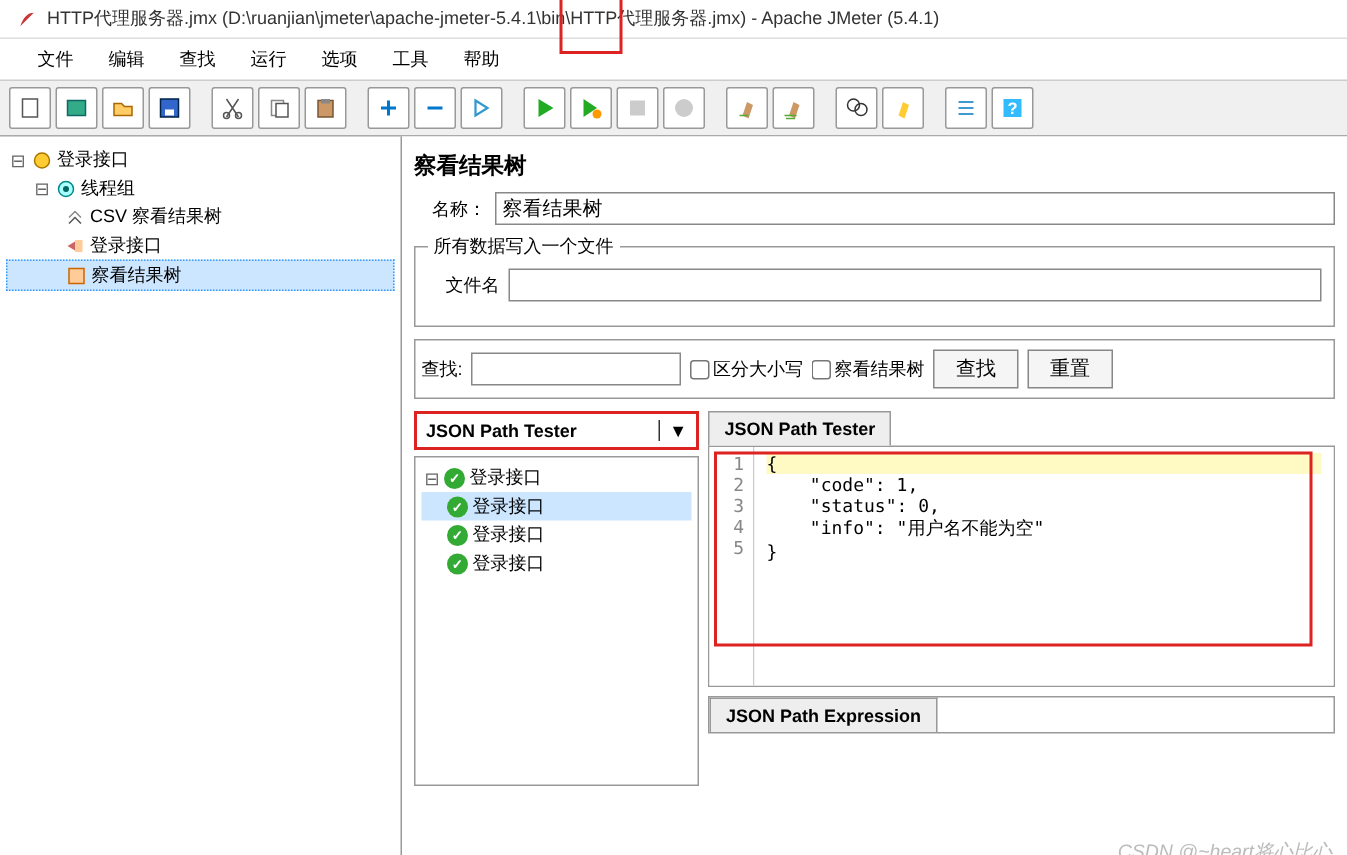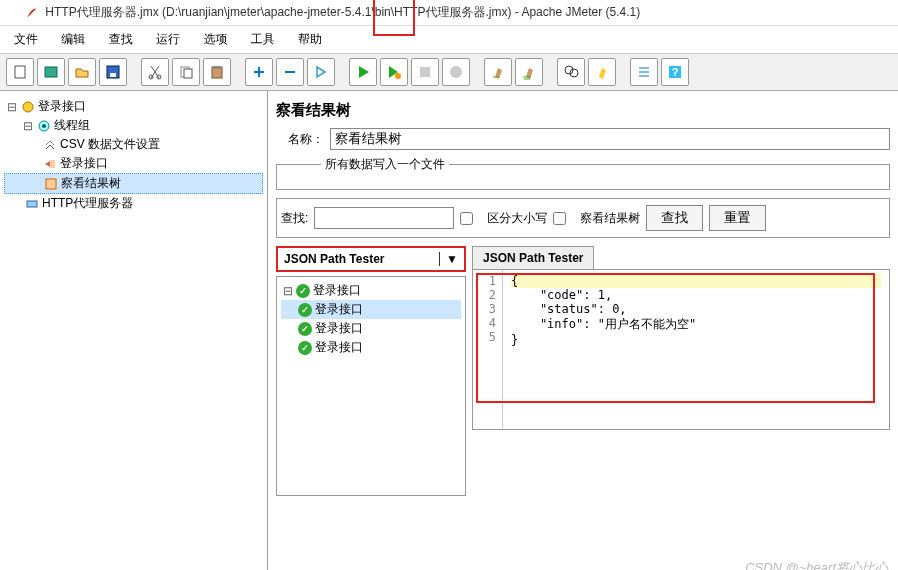--- a/index.html
+++ b/index.html
@@ -1,42 +1,42 @@
 <!DOCTYPE html>
 <html><head>
 <meta charset="utf-8">
 <style>
 * { box-sizing: border-box; margin: 0; padding: 0; }
 body { font-family: "Microsoft YaHei", Arial, sans-serif; font-size: 12px; background: #fff; overflow: hidden; width: 898px; height: 570px; }
-.titlebar { padding: 4px 26px; font-size: 12px; color: #333; border-bottom: 1px solid #ddd; }
+.titlebar { padding: 4px 12px; font-size: 12px; color: #333; border-bottom: 1px solid #ddd; }
 .titlebar .feather { display: inline-block; width: 12px; height: 12px; vertical-align: middle; margin-right: 4px; }
-.menubar { padding: 2px 4px; border-bottom: 1px solid #ccc; }
+.menubar { padding: 2px 15px; border-bottom: 1px solid #ccc; }
 .menubar span { display: inline-block; padding: 3px 10px; cursor: pointer; }
 .toolbar { padding: 4px 6px; border-bottom: 1px solid #aaa; display: flex; align-items: center; gap: 3px; background: #f0f0f0; }
 .tbtn { width: 28px; height: 28px; border: 1px solid #999; border-radius: 2px; background: #fff; display: flex; align-items: center; justify-content: center; cursor: pointer; }
 .tsep { width: 8px; }
 .main { display: flex; height: calc(570px - 78px); }
 .tree { width: 268px; border-right: 1px solid #999; padding: 6px 4px; overflow: auto; }
 .tree-item { display: flex; align-items: center; padding: 1px 2px; white-space: nowrap; cursor: pointer; }
 .tree-item .toggle { width: 12px; text-align: center; color: #666; }
 .tree-item .ticon { width: 16px; height: 16px; display: inline-flex; align-items: center; justify-content: center; margin: 0 2px; }
 .tree-item.selected { background: #cce6ff; border: 1px dotted #3399ff; }
 .indent1 { padding-left: 18px; }
 .indent2 { padding-left: 36px; }
 .right { flex: 1; padding: 6px 8px; overflow: auto; background: #fff; position: relative; }
 .panel-title { font-size: 15px; font-weight: bold; padding: 4px 0 8px 0; }
 .form-row { display: flex; align-items: center; margin-bottom: 6px; }
 .form-row label { width: 48px; text-align: right; margin-right: 6px; }
 .form-row input[type=text] { flex: 1; border: 1px solid #888; padding: 3px 4px; height: 22px; }
 fieldset { border: 1px solid #999; padding: 6px 8px 10px 8px; margin-bottom: 8px; }
-fieldset legend { padding: 0 4px; margin-left: 36px; }
+fieldset legend { padding: 0 4px; }
 .search-row { display: flex; align-items: center; gap: 6px; padding: 6px 4px; border: 1px solid #999; margin-bottom: 8px; }
 .search-row label { font-weight: normal; }
 .search-row input[type=text] { width: 140px; border: 1px solid #888; padding: 3px; height: 22px; }
-.chk { display: flex; gap: 14px; }
+.chk { display: flex; gap: 2px; }
 .btn { border: 1px solid #888; background: #f5f5f5; padding: 3px 14px; cursor: pointer; }
 .results-area { display: flex; gap: 6px; }
 .results-left { width: 190px; }
 .dropdown-hdr { border: 2px solid #d22; padding: 4px 6px; display: flex; align-items: center; justify-content: space-between; font-weight: bold; margin-bottom: 4px; cursor: pointer; }
 .dropdown-hdr .arrow { border-left: 1px solid #333; padding-left: 6px; }
 .result-tree { border: 1px solid #999; padding: 4px; height: 220px; }
 .result-tree .rnode { display: flex; align-items: center; padding: 1px 2px; gap: 3px; cursor: pointer; }
 .result-tree .rnode.sel { background: #cce6ff; }
 .ok-icon { width: 14px; height: 14px; border-radius: 50%; background: #3a3; display: flex; align-items: center; justify-content: center; color: #fff; font-size: 9px; font-weight: bold; }
 .results-right { flex: 1; }
@@ -214,57 +214,53 @@
         </span>
         <span>线程组</span>
       </div>
     <div class="tree-item indent2">
         <span class="ticon">
           <svg width="14" height="14">
             <path d="M3 11l4-4 4 4" stroke="#555" fill="none"></path>
             <path d="M3 7l4-4 4 4" stroke="#888" fill="none"></path>
           </svg>
         </span>
-        <span>CSV 数据文件设置</span>
+        <span>CSV 察看结果树</span>
       </div>
     <div class="tree-item indent2">
         <span class="ticon">
           <svg width="14" height="14">
             <path d="M2 7l5 3V4z" fill="#c66"></path>
             <rect x="7" y="3" width="5" height="8" fill="#fc9"></rect>
           </svg>
         </span>
         <span>登录接口</span>
       </div>
     <div class="tree-item indent2 selected">
         <span class="ticon">
           <svg width="14" height="14">
             <rect x="2" y="2" width="10" height="10" fill="#fc9" stroke="#c60"></rect>
           </svg>
         </span>
         <span>察看结果树</span>
-      </div>
-    <div class="tree-item indent1">
-        <span class="ticon">
-          <svg width="14" height="14">
-            <rect x="2" y="4" width="10" height="6" fill="#9cf" stroke="#369"></rect>
-          </svg>
-        </span>
-        <span>HTTP代理服务器</span>
       </div>
   </div>
 
   <div class="right">
     <div class="panel-title">察看结果树</div>
     <div class="form-row">
       <label>名称：</label>
       <input type="text" value="察看结果树" style="">
     </div>
     <fieldset>
       <legend>所有数据写入一个文件</legend>
+      <div class="form-row">
+        <label style="width:48px">文件名</label>
+        <input type="text" style="">
+      </div>
     </fieldset>
 
     <div class="search-row">
       <label>查找:</label>
       <input type="text" style="">
       <div class="chk">
           <input type="checkbox" style="">
           <span>区分大小写</span>
         </div>
       <div class="chk">
@@ -308,18 +304,21 @@
       <div class="results-right">
         <div class="tab-hdr"><span class="tab">JSON Path Tester</span></div>
         <div class="code-box">
           <div class="gutter">1<br>2<br>3<br>4<br>5</div>
           <div class="code"><span class="hl">{</span><span>    "code": 1,</span>
 <span>    "status": 0,</span>
 <span>    "info": "用户名不能为空"</span>
 <span>}</span></div>
           <div class="red-box" style="left:3px; top:3px; right:14px; height:130px;"></div>
         </div>
+        <div class="bottom-tab">
+          <span class="tab">JSON Path Expression</span>
+        </div>
       </div>
     </div>
 
     <div class="watermark">CSDN @~heart将心比心</div>
   </div>
 </div>
 
 </body></html>

